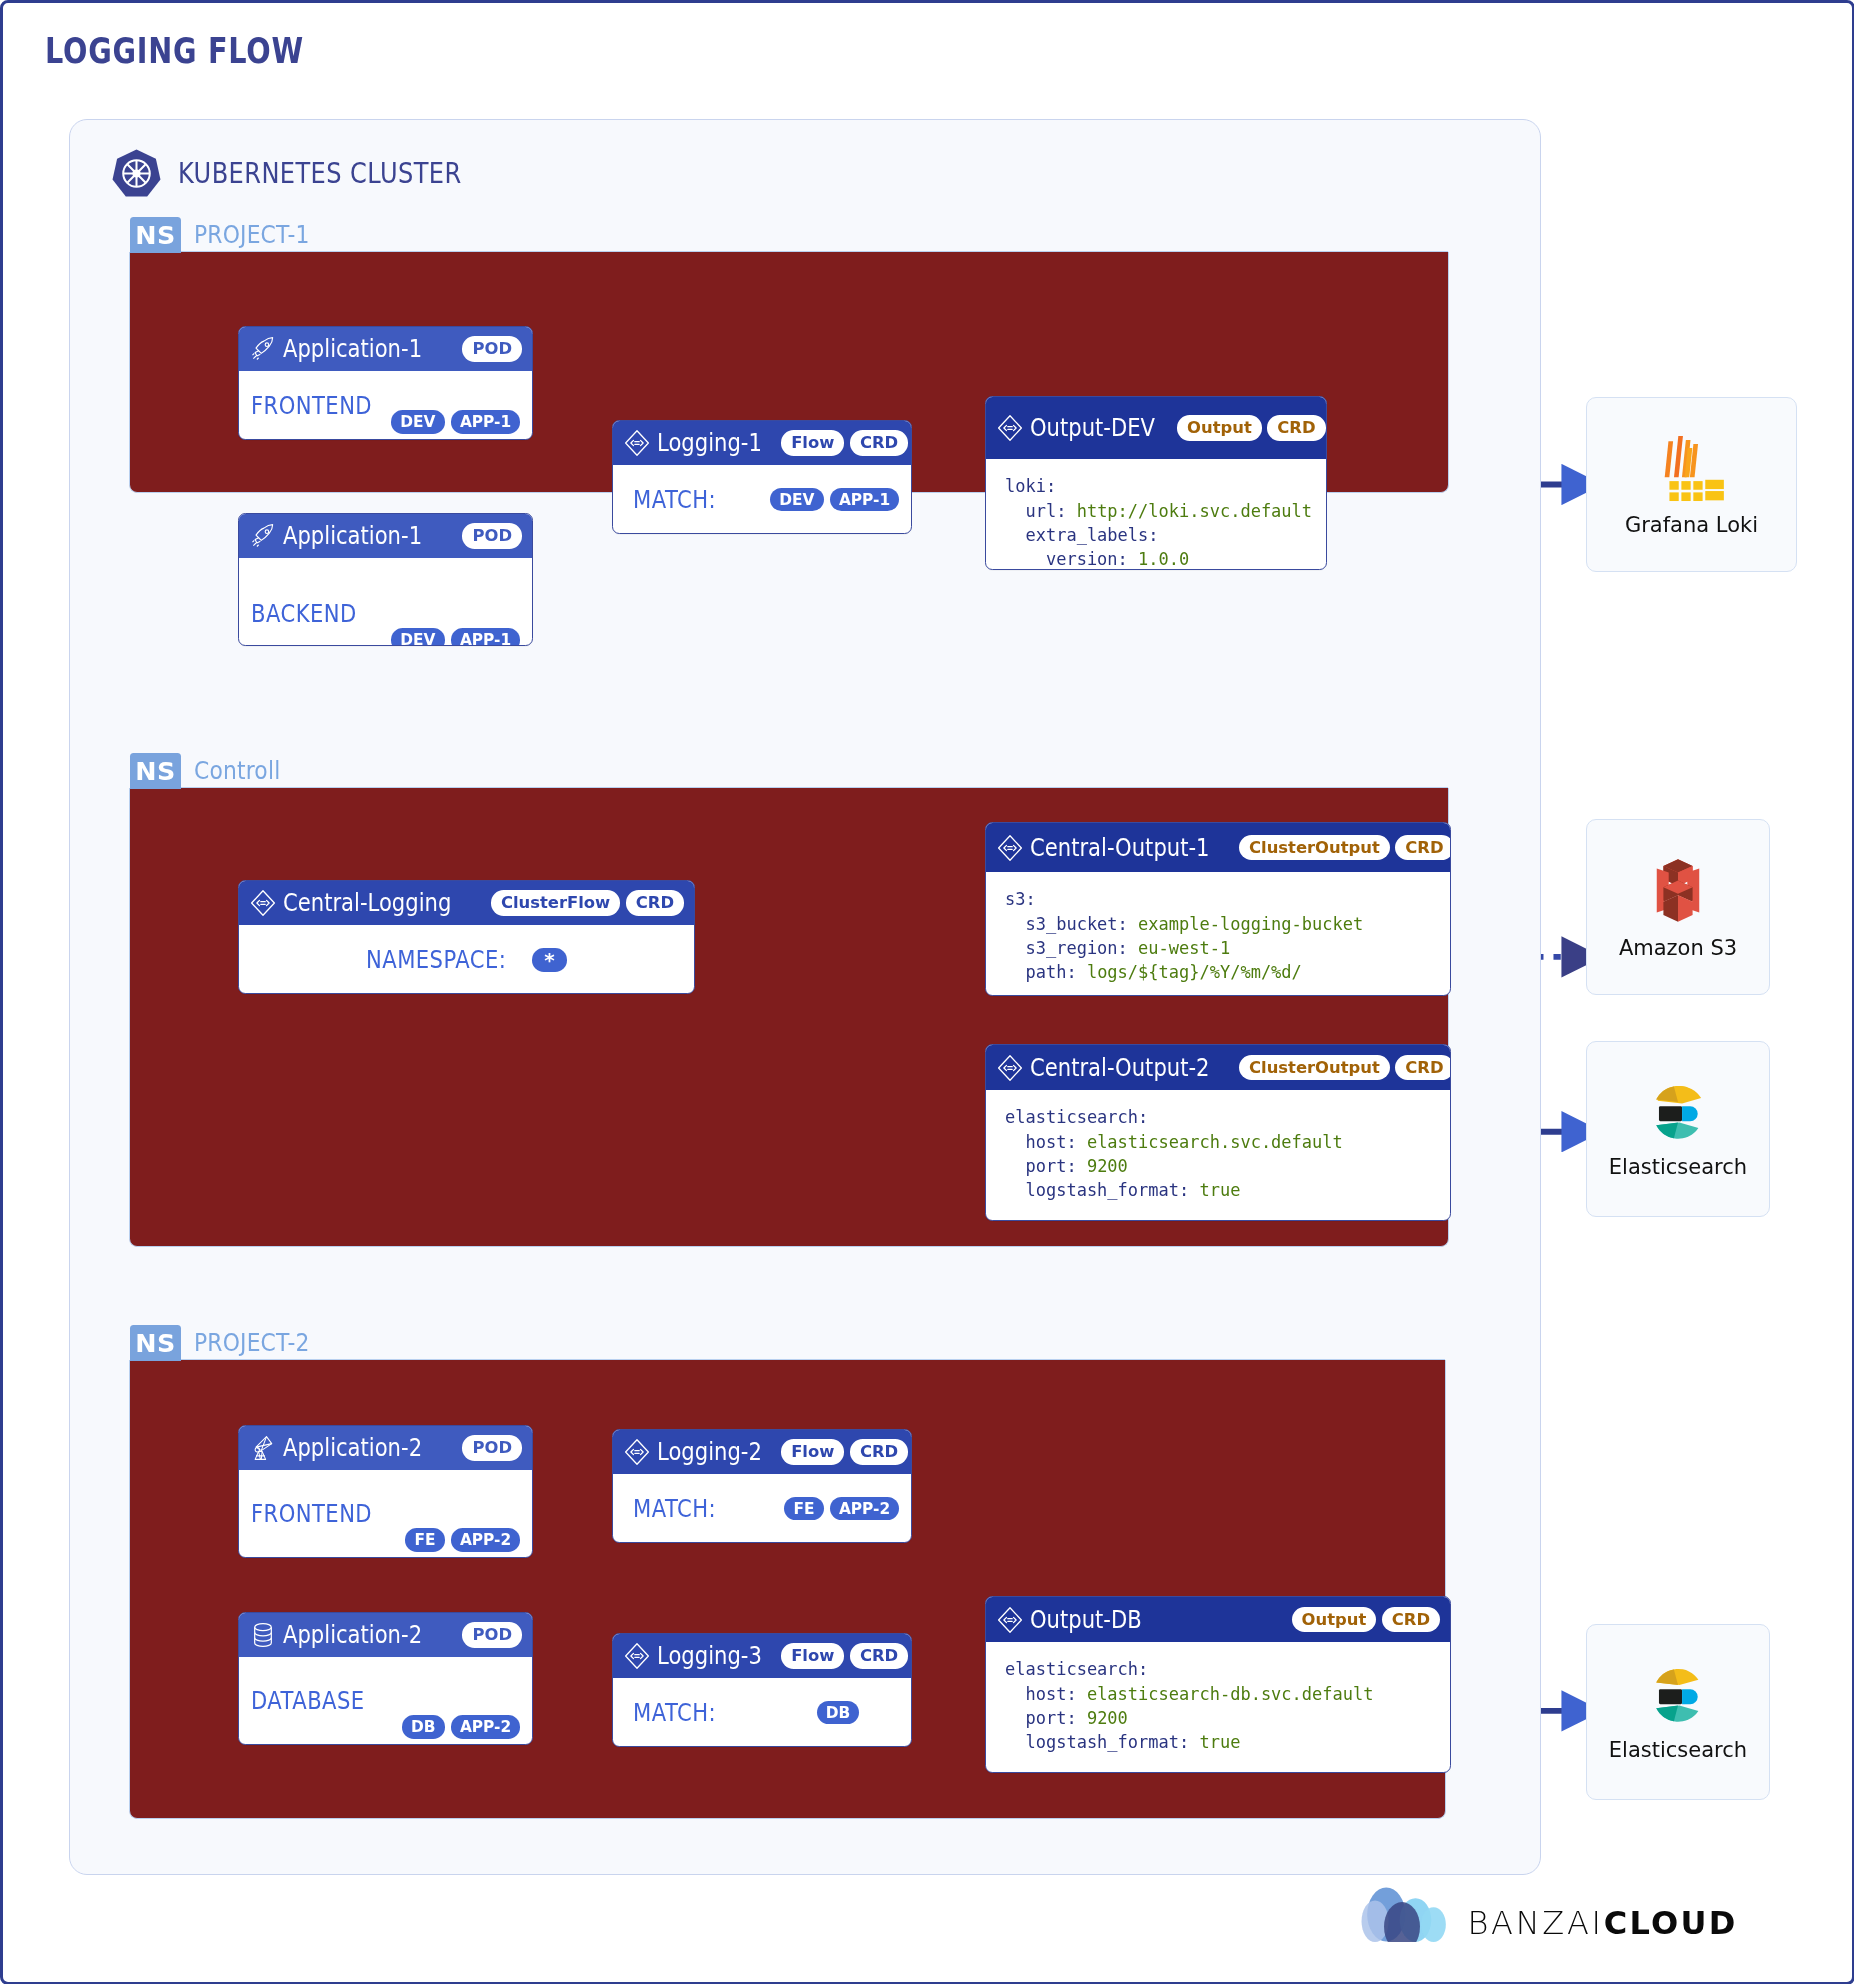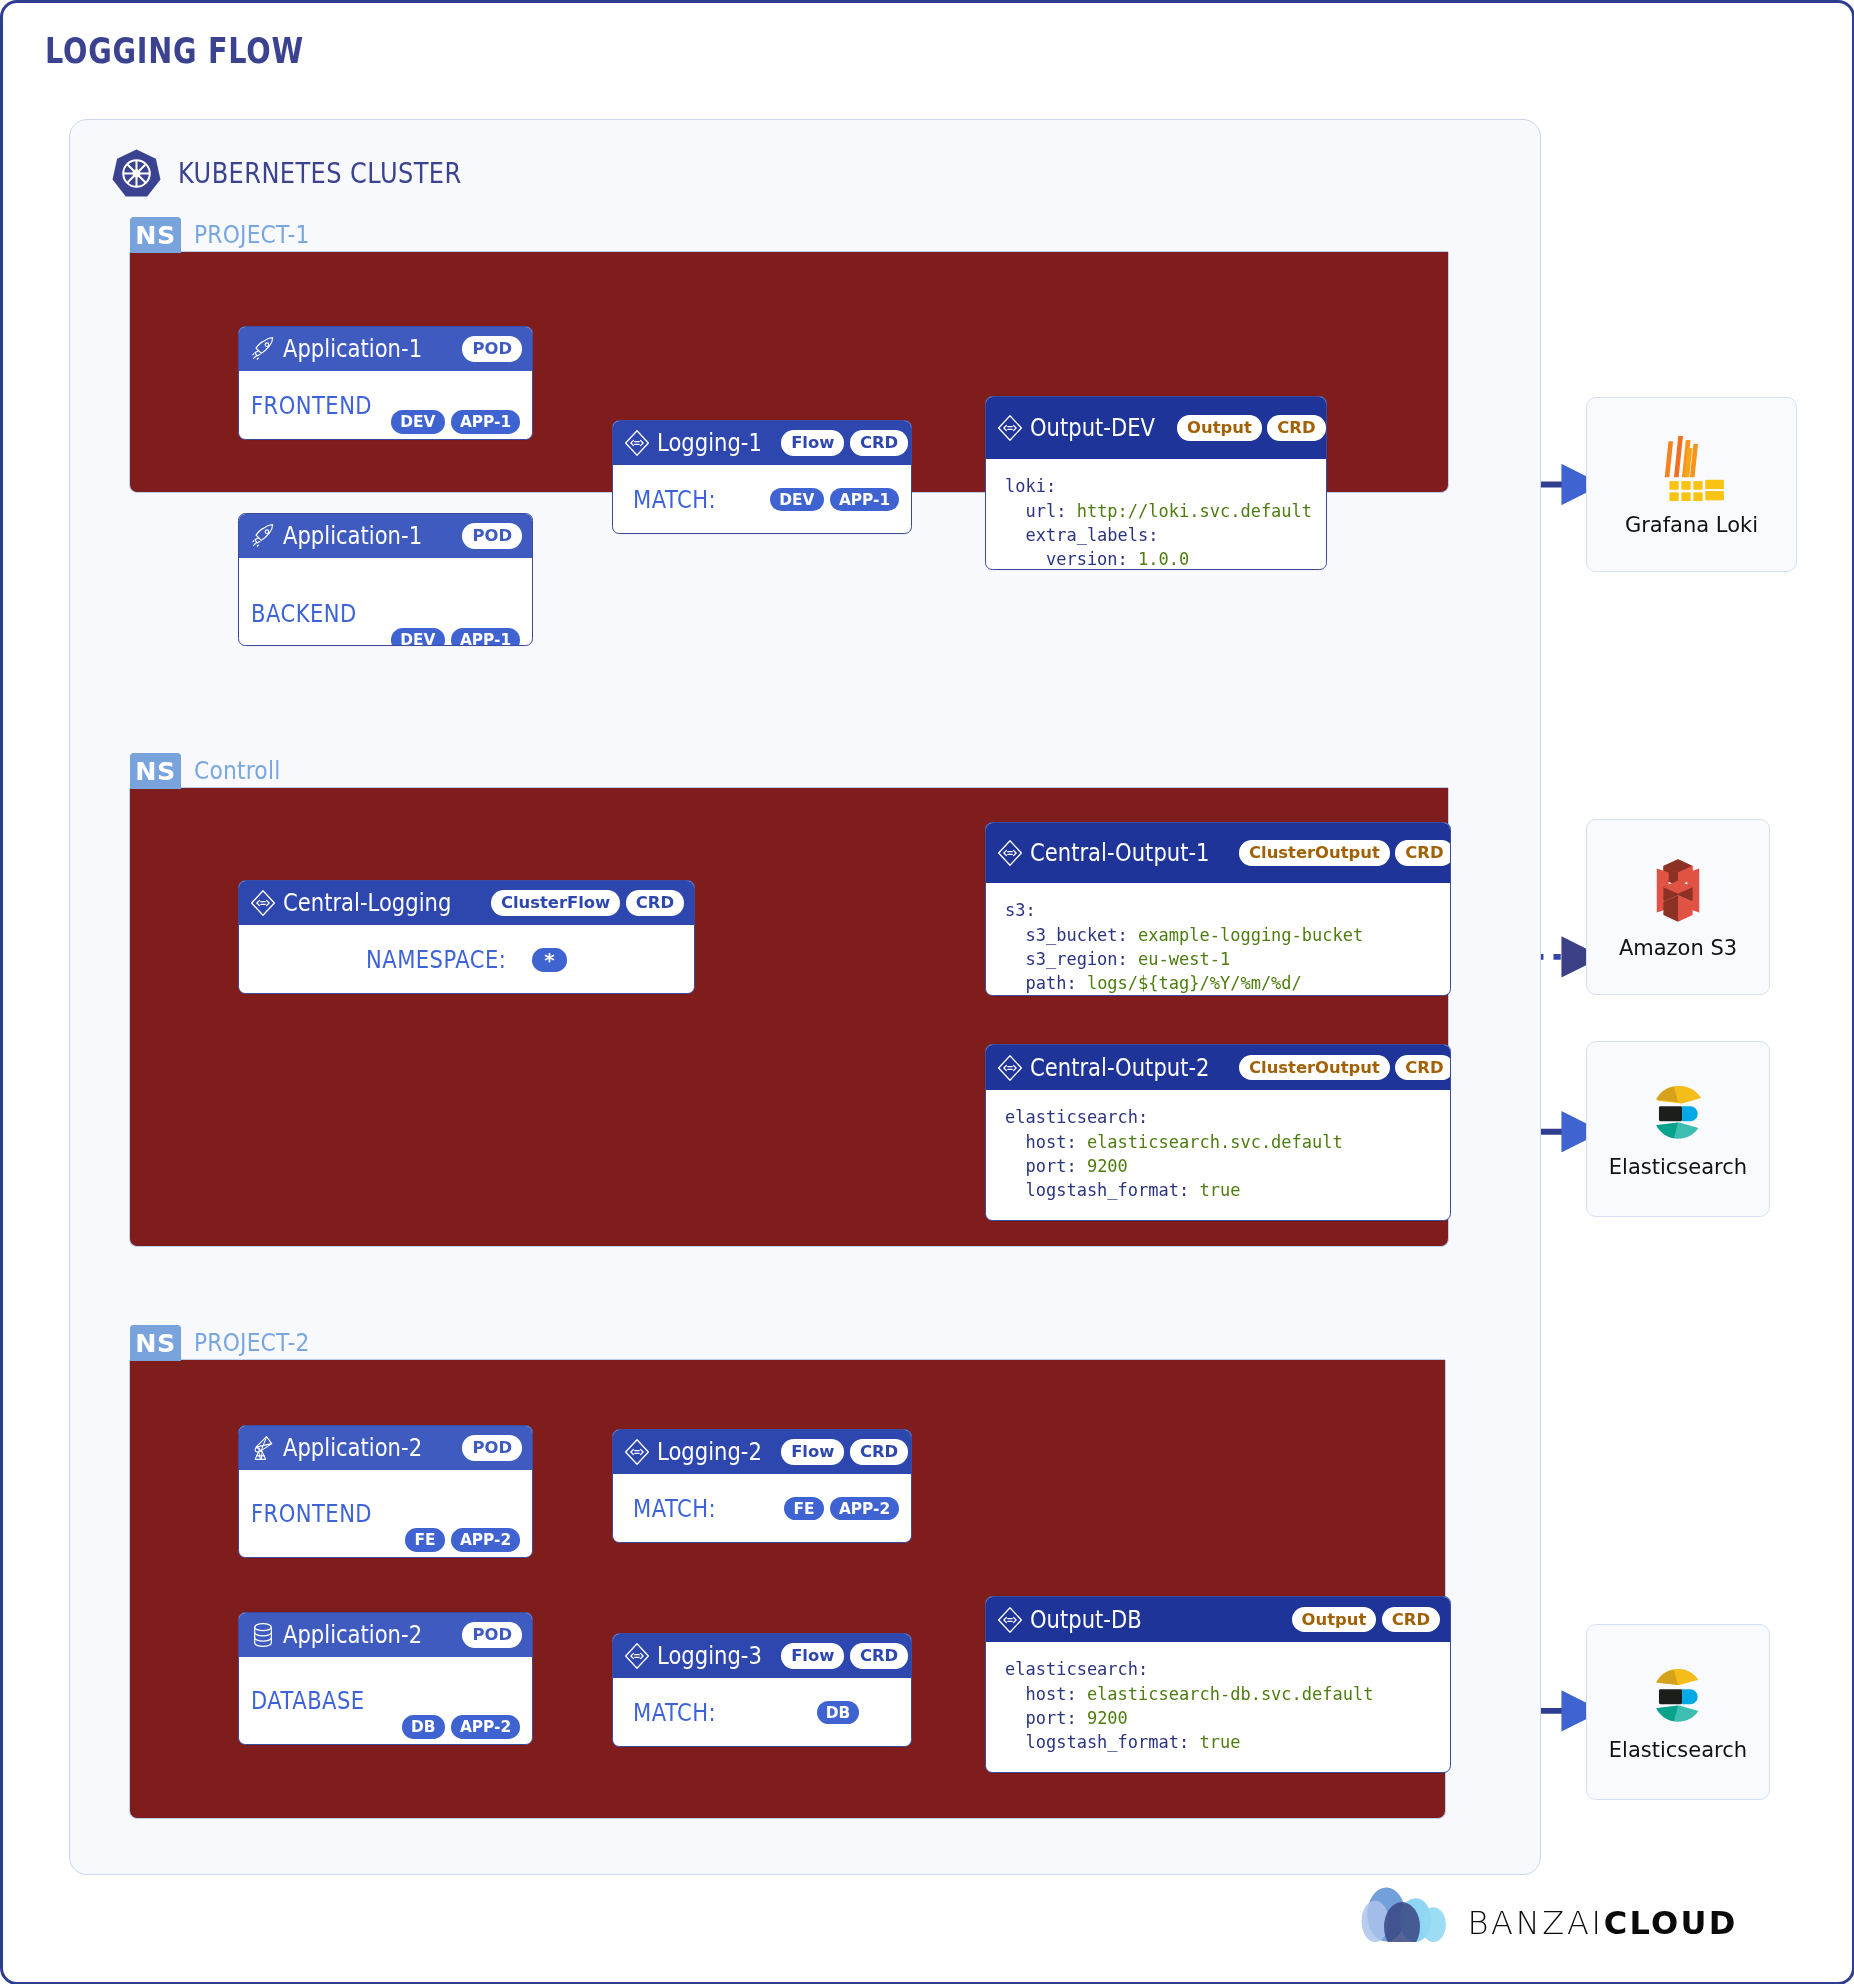--- a/index.html
+++ b/index.html
@@ -6,21 +6,21 @@
   html, body {
     width: 1855px; height: 1985px;
     background: #ffffff;
     font-family: "DejaVu Sans Condensed", "Liberation Sans", sans-serif;
   }
   #root {
     position: relative;
     width: 1855px; height: 1985px;
     background: #ffffff;
     border: 3.2px solid #2e3d8f;
-    border-radius: 17px;
+    border-radius: 8px;
     overflow: hidden;
   }
 
   
   .page-title {
     position: absolute; left: 42px; top: 28px;
     font-size: 35px; font-weight: 600; letter-spacing: 0.9px;
     color: #3b4391;
     font-family: "DejaVu Sans", "Liberation Sans", sans-serif;
     transform: scaleX(0.82); transform-origin: left center;
@@ -385,21 +385,21 @@
       <div class="pill-w">ClusterFlow</div>
       <div class="pill-w">CRD</div>
     </div>
     <div class="card-body" style="height:70px; justify-content:center;">
       <div class="body-label">NAMESPACE:</div>
       <div class="pill-b star">*</div>
     </div>
   </div>
 
   <div class="card" style="left:982px; top:819px; width:466px; height:174px;">
-    <div class="card-head out" style="height:60px;">
+    <div class="card-head out" style="height:49px;">
       <svg class="hicon" viewBox="0 0 64 64" fill="none" stroke="#fff" stroke-width="3" stroke-linejoin="round">
         <path d="M32 4 L58 32 L32 60 L6 32 Z"></path>
         <path d="M24 26 L18 32 L24 38 M40 26 L46 32 L40 38" stroke-linecap="round"></path>
         <path d="M27 29 L37 29 M27 35 L37 35" stroke-linecap="round"></path>
       </svg>
       <div class="htitle">Central-Output-1</div>
       <div class="spacer"></div>
       <div class="pill-w">ClusterOutput</div>
       <div class="pill-w">CRD</div>
     </div>

